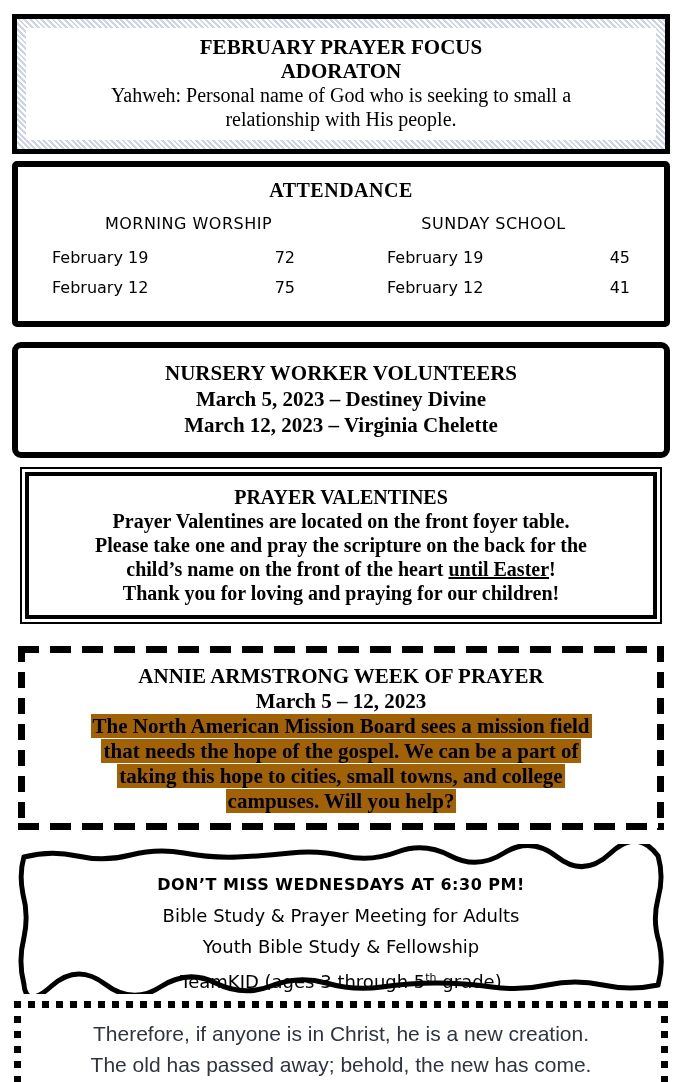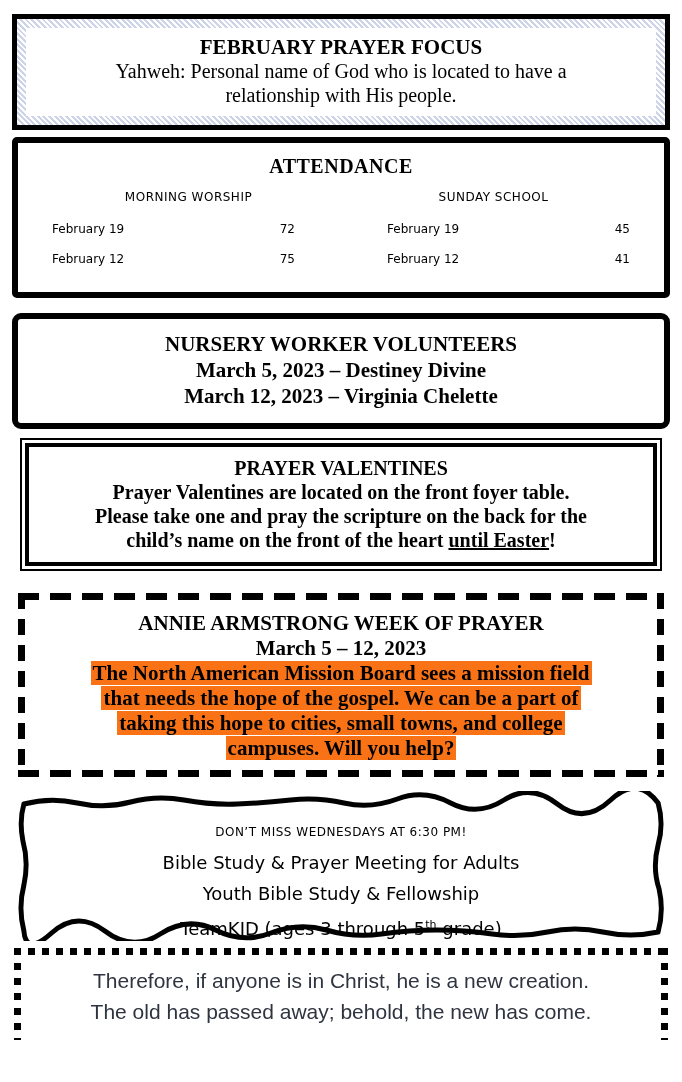--- a/index.html
+++ b/index.html
@@ -11,21 +11,21 @@
   .focus{border:5px solid #000;padding:9px;
          background:repeating-linear-gradient(45deg,#cdd4ea 0 2px,#ffffff 2px 4px),
                     repeating-linear-gradient(-45deg,#cdd4ea 0 2px,rgba(255,255,255,0) 2px 4px);}
   .focus-inner{background:#ffffff;padding:7px 8px 9px;text-align:center;}
   .focus-title{font-weight:bold;font-size:21px;line-height:24px;}
   .focus-body{font-size:20px;line-height:24px;}
 
   
   .attendance{border:6px solid #000000;border-radius:5px;margin-top:7px;padding:12px 18px 18px;}
   .att-title{text-align:center;font-weight:bold;font-size:20px;letter-spacing:.5px;}
-  .att-grid{display:flex;margin-top:12px;font-family:"DejaVu Sans",sans-serif;font-size:12px;}
+  .att-grid{display:flex;margin-top:12px;font-family:"DejaVu Sans",sans-serif;font-size:16px;}
   .att-col{flex:1;}
   .att-header{text-align:center;letter-spacing:.5px;margin-bottom:10px;}
   .att-row{display:flex;justify-content:space-between;line-height:30px;}
   .att-col.left .att-row{padding:0 46px 0 16px;}
   .att-col.right .att-row{padding:0 16px 0 46px;}
 
   
   .nursery{border:6px solid #000;border-radius:9px;margin-top:15px;text-align:center;
            font-weight:bold;font-size:21px;line-height:26px;padding:12px 10px 14px;}
 
@@ -43,45 +43,46 @@
   .edge.left{top:0;bottom:0;left:0;width:7px;}
   .edge.right{top:0;bottom:0;right:0;width:7px;}
   .dash .edge.top,.dash .edge.bottom{background-image:repeating-linear-gradient(90deg,#000 0 21px,transparent 21px 32px);}
   .dash .edge.left,.dash .edge.right{background-image:repeating-linear-gradient(180deg,#000 0 16px,transparent 16px 26px);}
   .dots .edge.top,.dots .edge.bottom{background-image:repeating-linear-gradient(90deg,#000 0 7px,transparent 7px 14px);}
   .dots .edge.left,.dots .edge.right{background-image:repeating-linear-gradient(180deg,#000 0 7px,transparent 7px 15px);}
 
   
   .annie{margin:22px 6px 0;padding:18px 14px 16px;text-align:center;
          font-weight:bold;font-size:21px;line-height:25px;}
-  .annie .hl{background:#f97316;padding:0 2px;}
+  .annie .hl{background:#a16207;padding:0 2px;}
 
   
   .weds{margin:14px 4px 0;height:150px;position:relative;}
   .weds svg{position:absolute;left:0;top:0;width:100%;height:100%;}
   .weds-content{position:relative;padding:26px 30px 0;text-align:center;
                 font-family:"DejaVu Sans",sans-serif;}
-  .weds-title{font-weight:normal;font-size:12px;letter-spacing:.5px;line-height:30px;}
+  .weds-title{font-weight:bold;font-size:16px;letter-spacing:.5px;line-height:30px;}
   .weds-line{font-size:18px;line-height:31px;}
   .weds sup{font-size:11px;}
 
   
   .verse{margin:7px 2px 0;padding:17px 10px 13px;text-align:center;
          font-family:"Liberation Sans",sans-serif;color:#2e3440;}
   .verse-line{font-size:21px;line-height:31px;}
 </style>
 </head>
 <body>
 
 <div class="page">
 
   <section class="box focus">
     <div class="focus-inner">
       <div class="focus-title">FEBRUARY PRAYER FOCUS</div>
-      <div class="focus-body">Yahweh: Personal name of God who is located to have a</div>
+      <div class="focus-title">ADORATON</div>
+      <div class="focus-body">Yahweh: Personal name of God who is seeking to small a</div>
       <div class="focus-body">relationship with His people.</div>
     </div>
   </section>
 
   <section class="box attendance">
     <div class="att-title">ATTENDANCE</div>
     <div class="att-grid">
       <div class="att-col left">
         <div class="att-header">MORNING WORSHIP</div>
         <div class="att-row">
@@ -112,20 +113,21 @@
     <div>March 5, 2023 – Destiney Divine</div>
     <div>March 12, 2023 – Virginia Chelette</div>
   </section>
 
   <section class="box valentines-outer">
     <div class="valentines-inner">
       <div>PRAYER VALENTINES</div>
       <div>Prayer Valentines are located on the front foyer table.</div>
       <div>Please take one and pray the scripture on the back for the</div>
       <div><span>child’s name on the front of the heart </span><span class="u">until Easter</span><span>!</span></div>
+      <div>Thank you for loving and praying for our children!</div>
     </div>
   </section>
 
   <section class="box edged dash annie">
     <div class="edge top"></div>
     <div class="edge bottom"></div>
     <div class="edge left"></div>
     <div class="edge right"></div>
     <div>ANNIE ARMSTRONG WEEK OF PRAYER</div>
     <div>March 5 – 12, 2023</div>

